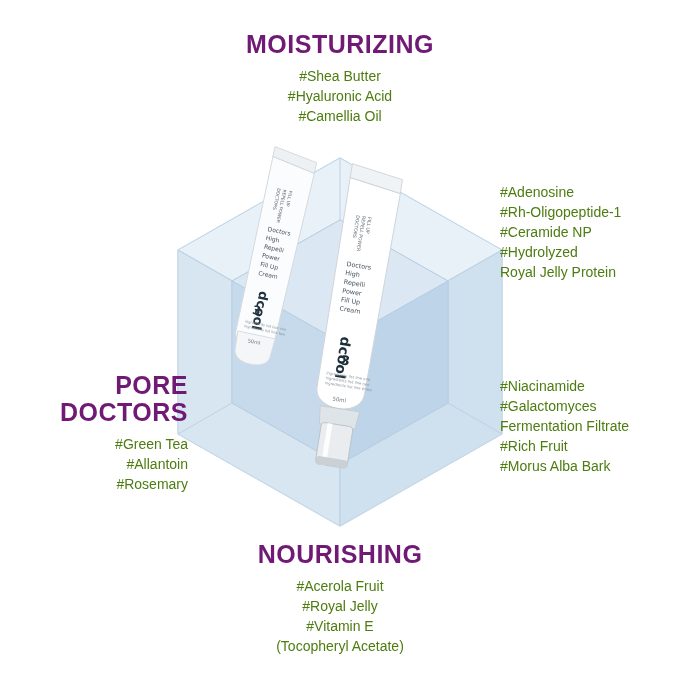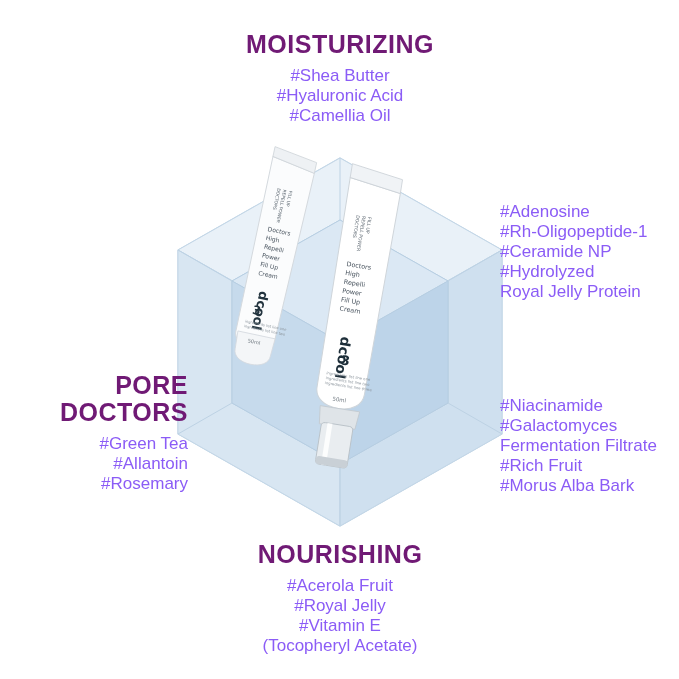--- a/index.html
+++ b/index.html
@@ -33,42 +33,42 @@
   .block { position: absolute; }
   .heading {
     color: #701a75;
     font-weight: bold;
     letter-spacing: 0.5px;
     font-size: 25px;
     line-height: 28px;
     white-space: pre-line;
   }
   .items {
-    color: #8b5cf6;
-    font-size: 17px;
+    color: #4d7c0f;
+    font-size: 14px;
     line-height: 20px;
     white-space: pre-line;
   }
 
   
   #blk-moist { left: 180px; top: 30px; width: 320px; }
   #blk-calm  { left: 8px;   top: 178px; width: 180px; }
   #blk-elas  { left: 500px; top: 178px; width: 180px; }
   #blk-pore  { left: 8px;   top: 372px; width: 180px; }
   #blk-white { left: 500px; top: 372px; width: 180px; }
   #blk-nour  { left: 180px; top: 540px; width: 320px; }
 
   #blk-moist .heading, #blk-nour .heading { text-align: center; }
   #blk-moist .items,   #blk-nour .items   { text-align: center; margin-top: 8px; }
 
   #blk-calm .heading, #blk-pore .heading { text-align: right; }
   #blk-calm .items,   #blk-pore .items   { text-align: right; margin-top: 8px; }
 
   #blk-elas .heading, #blk-white .heading { text-align: left; }
-  #blk-elas .items,   #blk-white .items   { text-align: left; margin-top: 24px; }
+  #blk-elas .items,   #blk-white .items   { text-align: left; margin-top: 4px; }
 
   #blk-pore .heading { line-height: 27px; }
 </style>
 </head>
 <body>
 
 <div id="stage">
 
   <div id="hexwrap">
     <svg width="340" height="380" viewBox="0 0 340 380" xmlns="http://www.w3.org/2000/svg">

